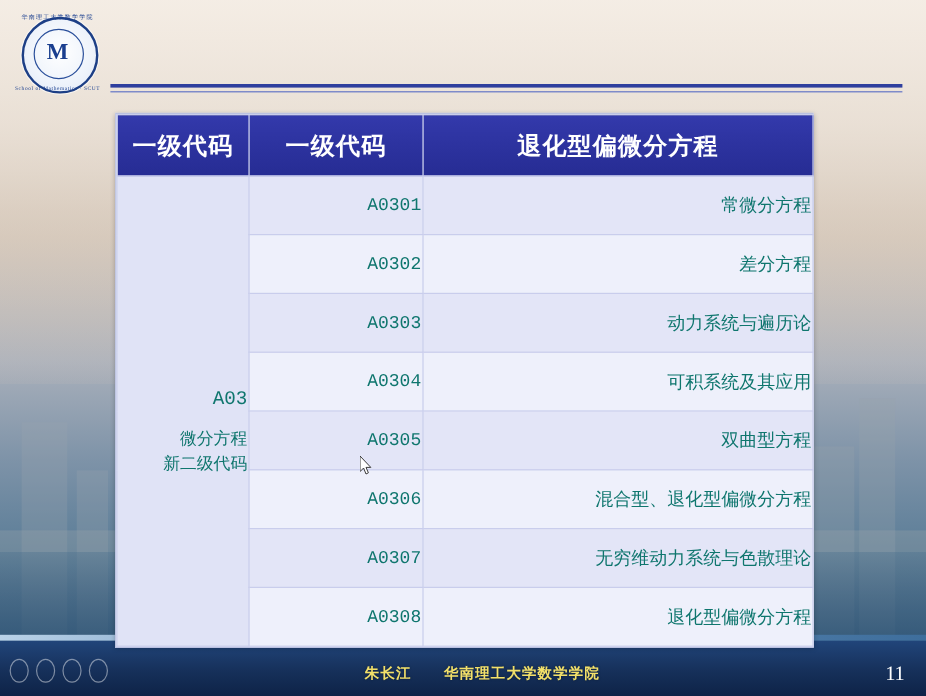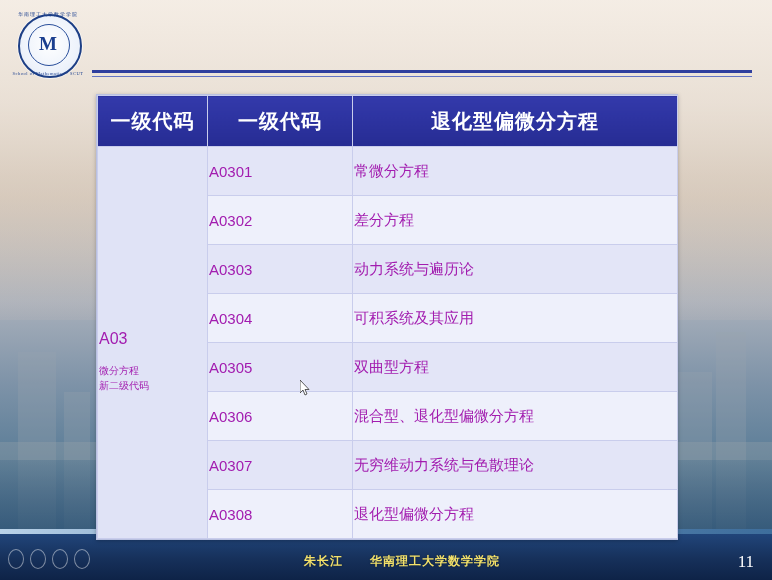--- a/index.html
+++ b/index.html
@@ -181,40 +181,40 @@
     background: linear-gradient(180deg, #3339ab 0%, #262c93 100%);
     color: #ffffff;
     font-family: "Liberation Serif", serif;
     font-size: 20px;
     font-weight: bold;
     height: 48px;
     border: 1px solid #c9cdec;
     letter-spacing: 1px;
   }
   table.codes td {
-    font-family: Liberation Sans, sans-serif;
+    font-family: Liberation Mono, monospace;
     font-size: 15px;
-    color: #a21caf;
-    text-align: left;
+    color: #0f766e;
+    text-align: right;
     height: 46px;
     border: 1px solid #c9cdec;
   }
   td.rowA { background: #e3e5f7; }
   td.rowB { background: #eef0fb; }
   td.merged {
     background: #e0e3f6;
     font-size: 15px;
     line-height: 1.55;
     color: #111111;
   }
   .col1 { width: 110px; }
   .col2 { width: 145px; }
   .col3 { width: 325px; }
   .merged-main { font-size: 16px; margin-bottom: 12px; display: block; margin-top: 35px; }
-  .merged-sub  { font-size: 10px; display: block; line-height: 1.5; }
+  .merged-sub  { font-size: 14px; display: block; line-height: 1.5; }
 
   
   .cursor {
     position: absolute;
     left: 300px;
     top: 380px;
     width: 10px;
     height: 16px;
     pointer-events: none;
   }

